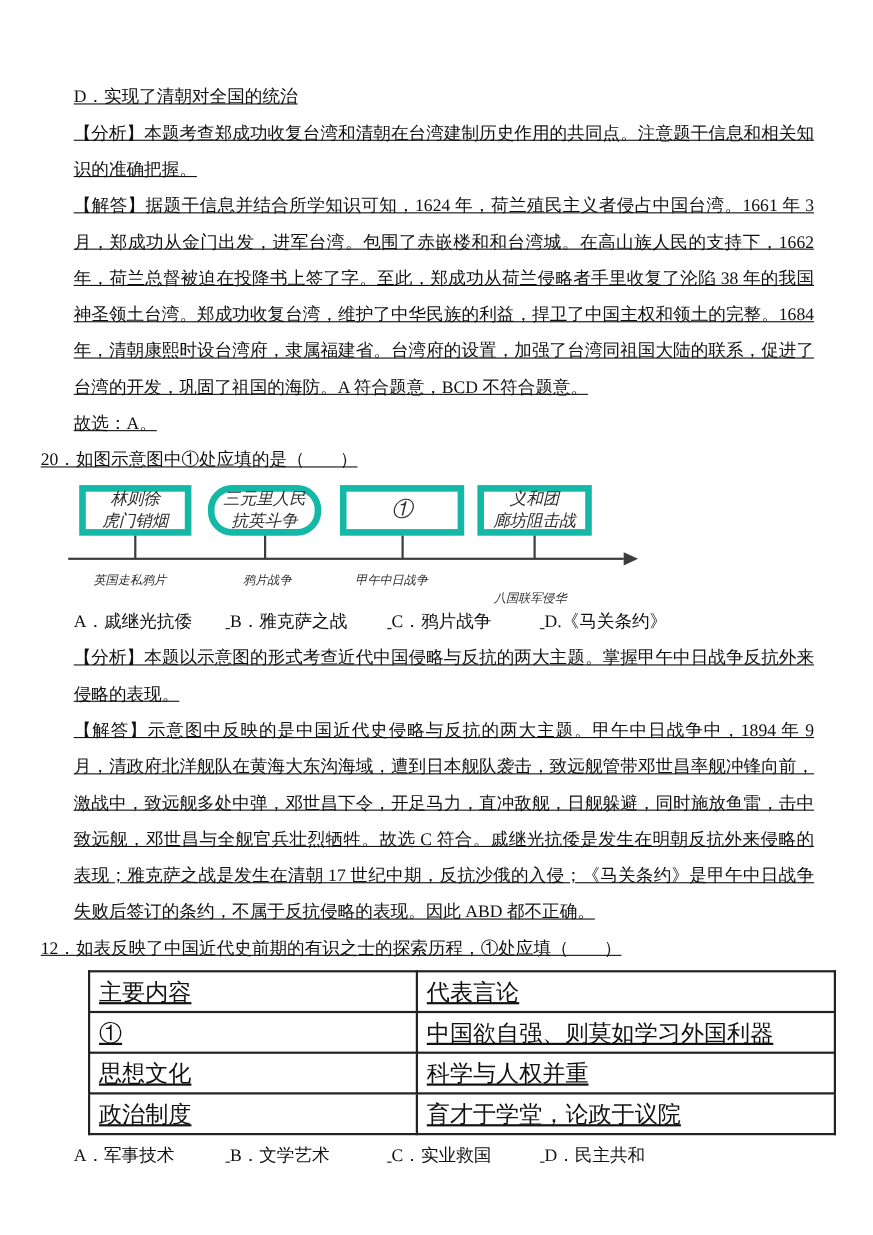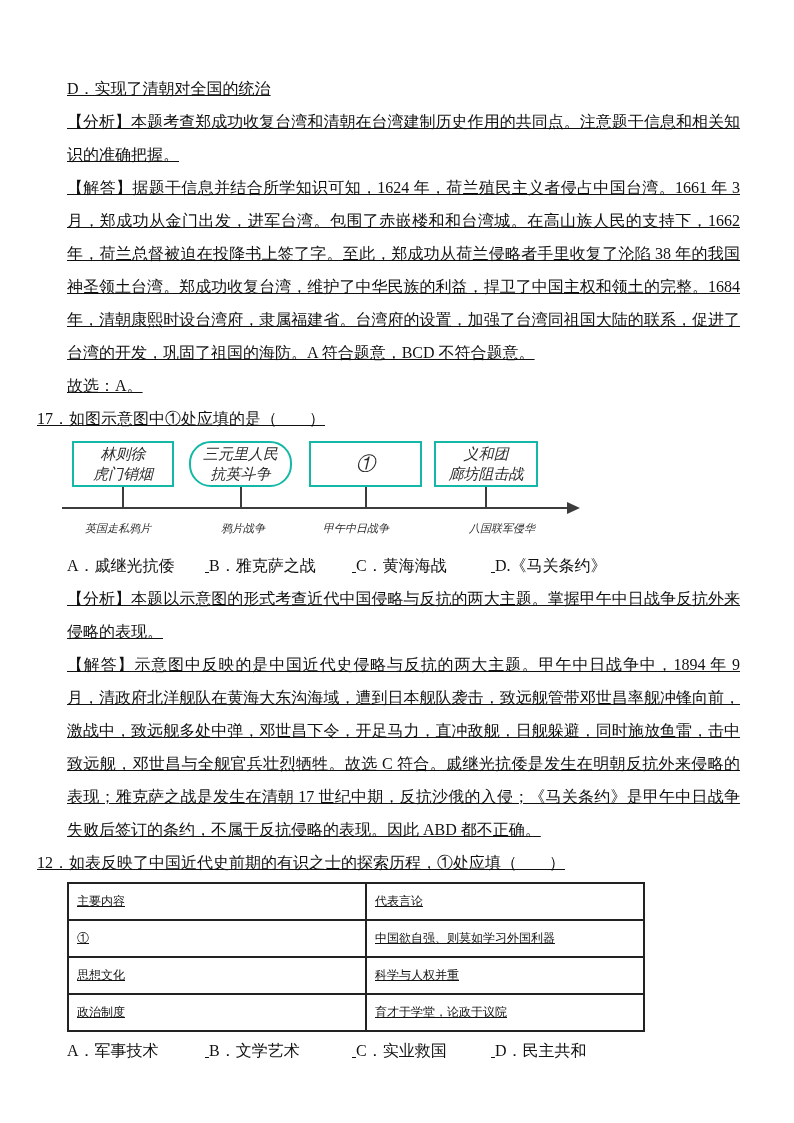--- a/index.html
+++ b/index.html
@@ -14,50 +14,50 @@
   .qline{padding-left:1px;}
   
   .opts{padding-left:31px;line-height:33px;white-space:nowrap;}
   .opts span{display:inline-block;}
   .opts span:nth-child(1){width:138px;}
   .opts span:nth-child(2){width:143px;}
   .opts span:nth-child(3){width:135px;}
   
   .diagram{position:relative;height:110px;margin:3px 0 1px 26px;width:560px;color:#2c2c2c;
     font-family:"Liberation Serif","DejaVu Serif",serif;font-style:italic;}
-  .d-box{position:absolute;top:3px;height:46px;box-sizing:border-box;border:2px solid #14b8a6;
+  .d-box{position:absolute;top:3px;height:46px;box-sizing:border-box;border:6px solid #14b8a6;
     background:#fff;display:flex;flex-direction:column;align-items:center;justify-content:center;
     font-size:15px;line-height:20px;text-align:center;}
   .d-box.single{font-size:19px;}
   .d-tick{position:absolute;top:49px;width:2px;height:21px;background:#3c3c3c;}
   .d-axis{position:absolute;top:69px;left:0;width:505px;height:2px;background:#3c3c3c;}
   .d-arrowhead{position:absolute;top:64px;left:505px;width:0;height:0;
     border-left:13px solid #3c3c3c;border-top:6px solid transparent;border-bottom:6px solid transparent;}
   .d-label{position:absolute;top:78px;transform:translateX(-50%);white-space:nowrap;
     font-size:11px;line-height:24px;}
   
-  table.qtable{border-collapse:collapse;margin:3px 0 2px 31px;width:578px;
-    font-size:12px;}
+  table.qtable{border-collapse:collapse;margin:3px 0 2px 44px;width:680px;
+    font-size:21px;}
   table.qtable td{border:2px solid #222;height:33px;padding:1px 8px;vertical-align:middle;}
   table.qtable td.c1{width:280px;}
 </style>
 </head>
 <body>
 
 <div class="page">
 
   <p class="para">D．实现了清朝对全国的统治</p>
 
   <p class="para">【分析】本题考查郑成功收复台湾和清朝在台湾建制历史作用的共同点。注意题干信息和相关知识的准确把握。</p>
 
   <p class="para">【解答】据题干信息并结合所学知识可知，1624 年，荷兰殖民主义者侵占中国台湾。1661 年 3 月，郑成功从金门出发，进军台湾。包围了赤嵌楼和和台湾城。在高山族人民的支持下，1662 年，荷兰总督被迫在投降书上签了字。至此，郑成功从荷兰侵略者手里收复了沦陷 38 年的我国神圣领土台湾。郑成功收复台湾，维护了中华民族的利益，捍卫了中国主权和领土的完整。1684 年，清朝康熙时设台湾府，隶属福建省。台湾府的设置，加强了台湾同祖国大陆的联系，促进了台湾的开发，巩固了祖国的海防。A 符合题意，BCD 不符合题意。</p>
 
   <p class="para">故选：A。</p>
 
-  <p class="qline">17．如图示意图中①处应填的是（　　）</p>
+  <p class="qline">20．如图示意图中①处应填的是（　　）</p>
 
   <div class="diagram">
     <div class="d-box" style="left:10px;width:102px;">
       <span>林则徐</span>
       <span>虎门销烟</span>
     </div>
     <div class="d-box" style="left:127px;width:103px;border-radius:22px;">
       <span>三元里人民</span>
       <span>抗英斗争</span>
     </div>
@@ -74,27 +74,27 @@
     <div class="d-tick" style="left:178px;"></div>
     <div class="d-tick" style="left:303px;"></div>
     <div class="d-tick" style="left:423px;"></div>
 
     <div class="d-axis"></div>
     <div class="d-arrowhead"></div>
 
     <span class="d-label" style="left:56px;">英国走私鸦片</span>
     <span class="d-label" style="left:181px;">鸦片战争</span>
     <span class="d-label" style="left:294px;">甲午中日战争</span>
-    <span class="d-label" style="left:440px;">八国联军侵华</span>
+    <span class="d-label" style="left:420px;margin-top:16px;">八国联军侵华</span>
   </div>
 
   <p class="opts">
     <span>A．戚继光抗倭</span>
     <span>B．雅克萨之战</span>
-    <span>C．黄海海战</span>
+    <span>C．鸦片战争</span>
     <span>D.《马关条约》</span>
   </p>
 
   <p class="para">【分析】本题以示意图的形式考查近代中国侵略与反抗的两大主题。掌握甲午中日战争反抗外来侵略的表现。</p>
 
   <p class="para">【解答】示意图中反映的是中国近代史侵略与反抗的两大主题。甲午中日战争中，1894 年 9 月，清政府北洋舰队在黄海大东沟海域，遭到日本舰队袭击，致远舰管带邓世昌率舰冲锋向前，激战中，致远舰多处中弹，邓世昌下令，开足马力，直冲敌舰，日舰躲避，同时施放鱼雷，击中致远舰，邓世昌与全舰官兵壮烈牺牲。故选 C 符合。戚继光抗倭是发生在明朝反抗外来侵略的表现；雅克萨之战是发生在清朝 17 世纪中期，反抗沙俄的入侵；《马关条约》是甲午中日战争失败后签订的条约，不属于反抗侵略的表现。因此 ABD 都不正确。</p>
 
 
   <p class="qline">12．如表反映了中国近代史前期的有识之士的探索历程，①处应填（　　）</p>
 

